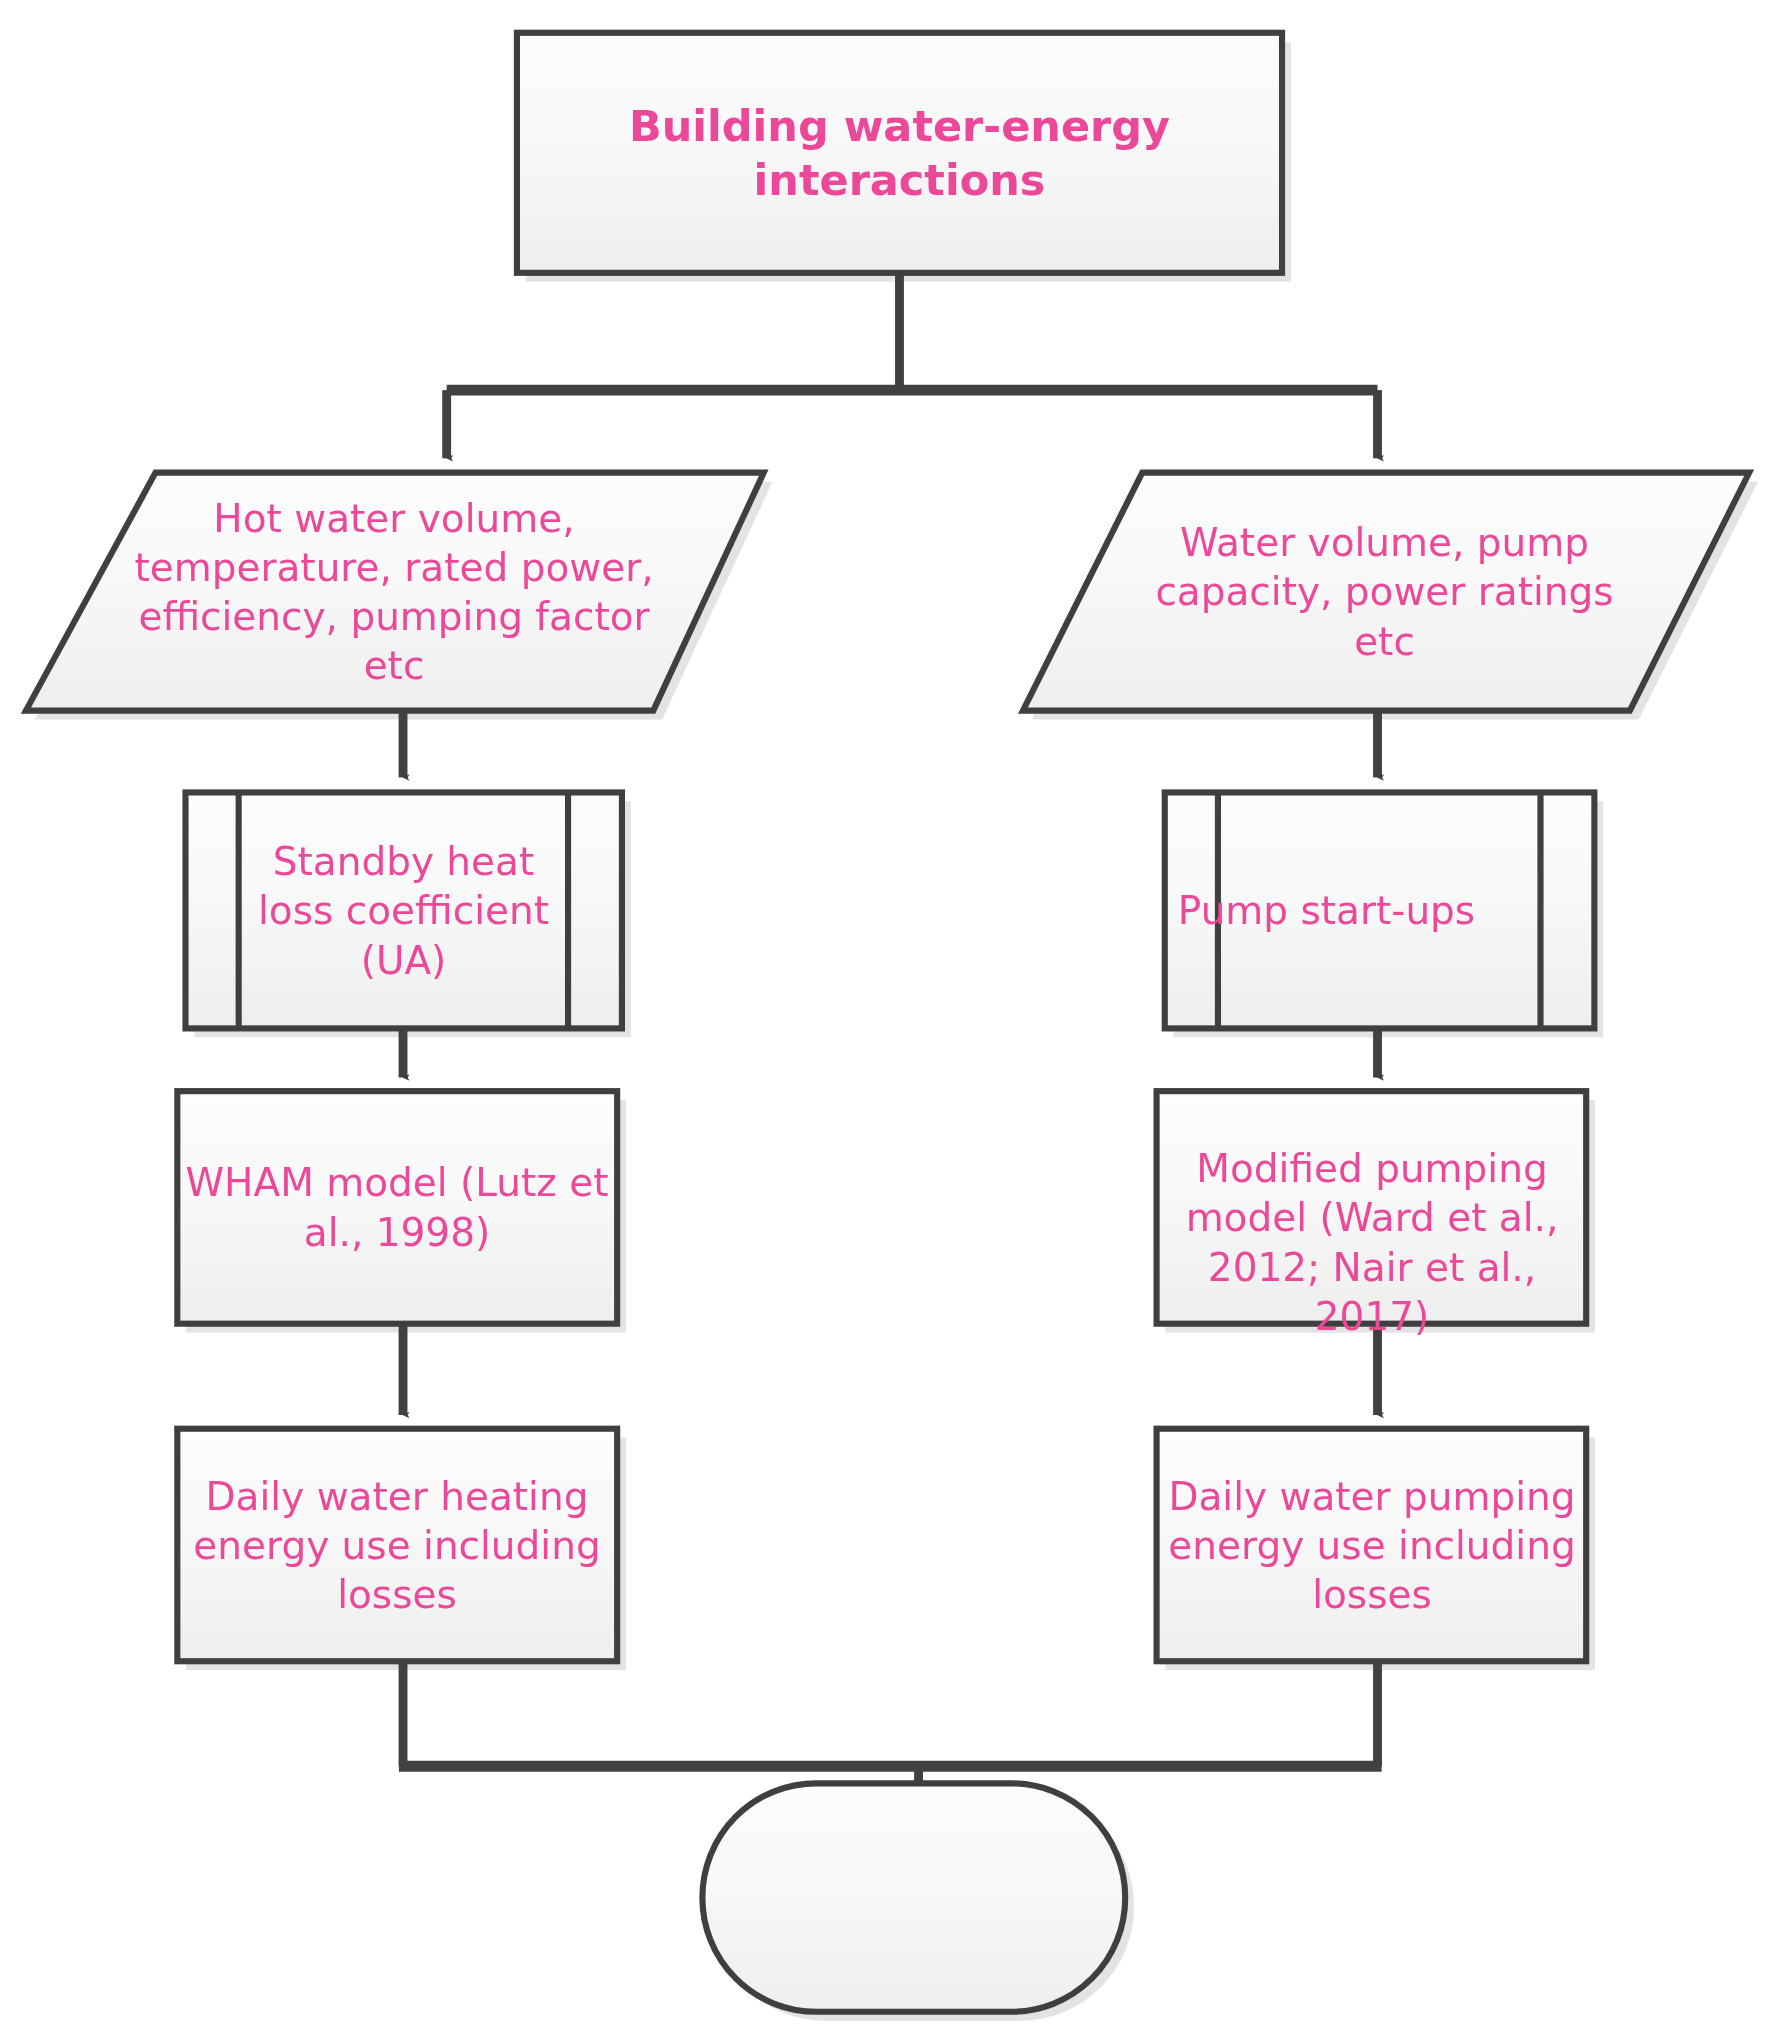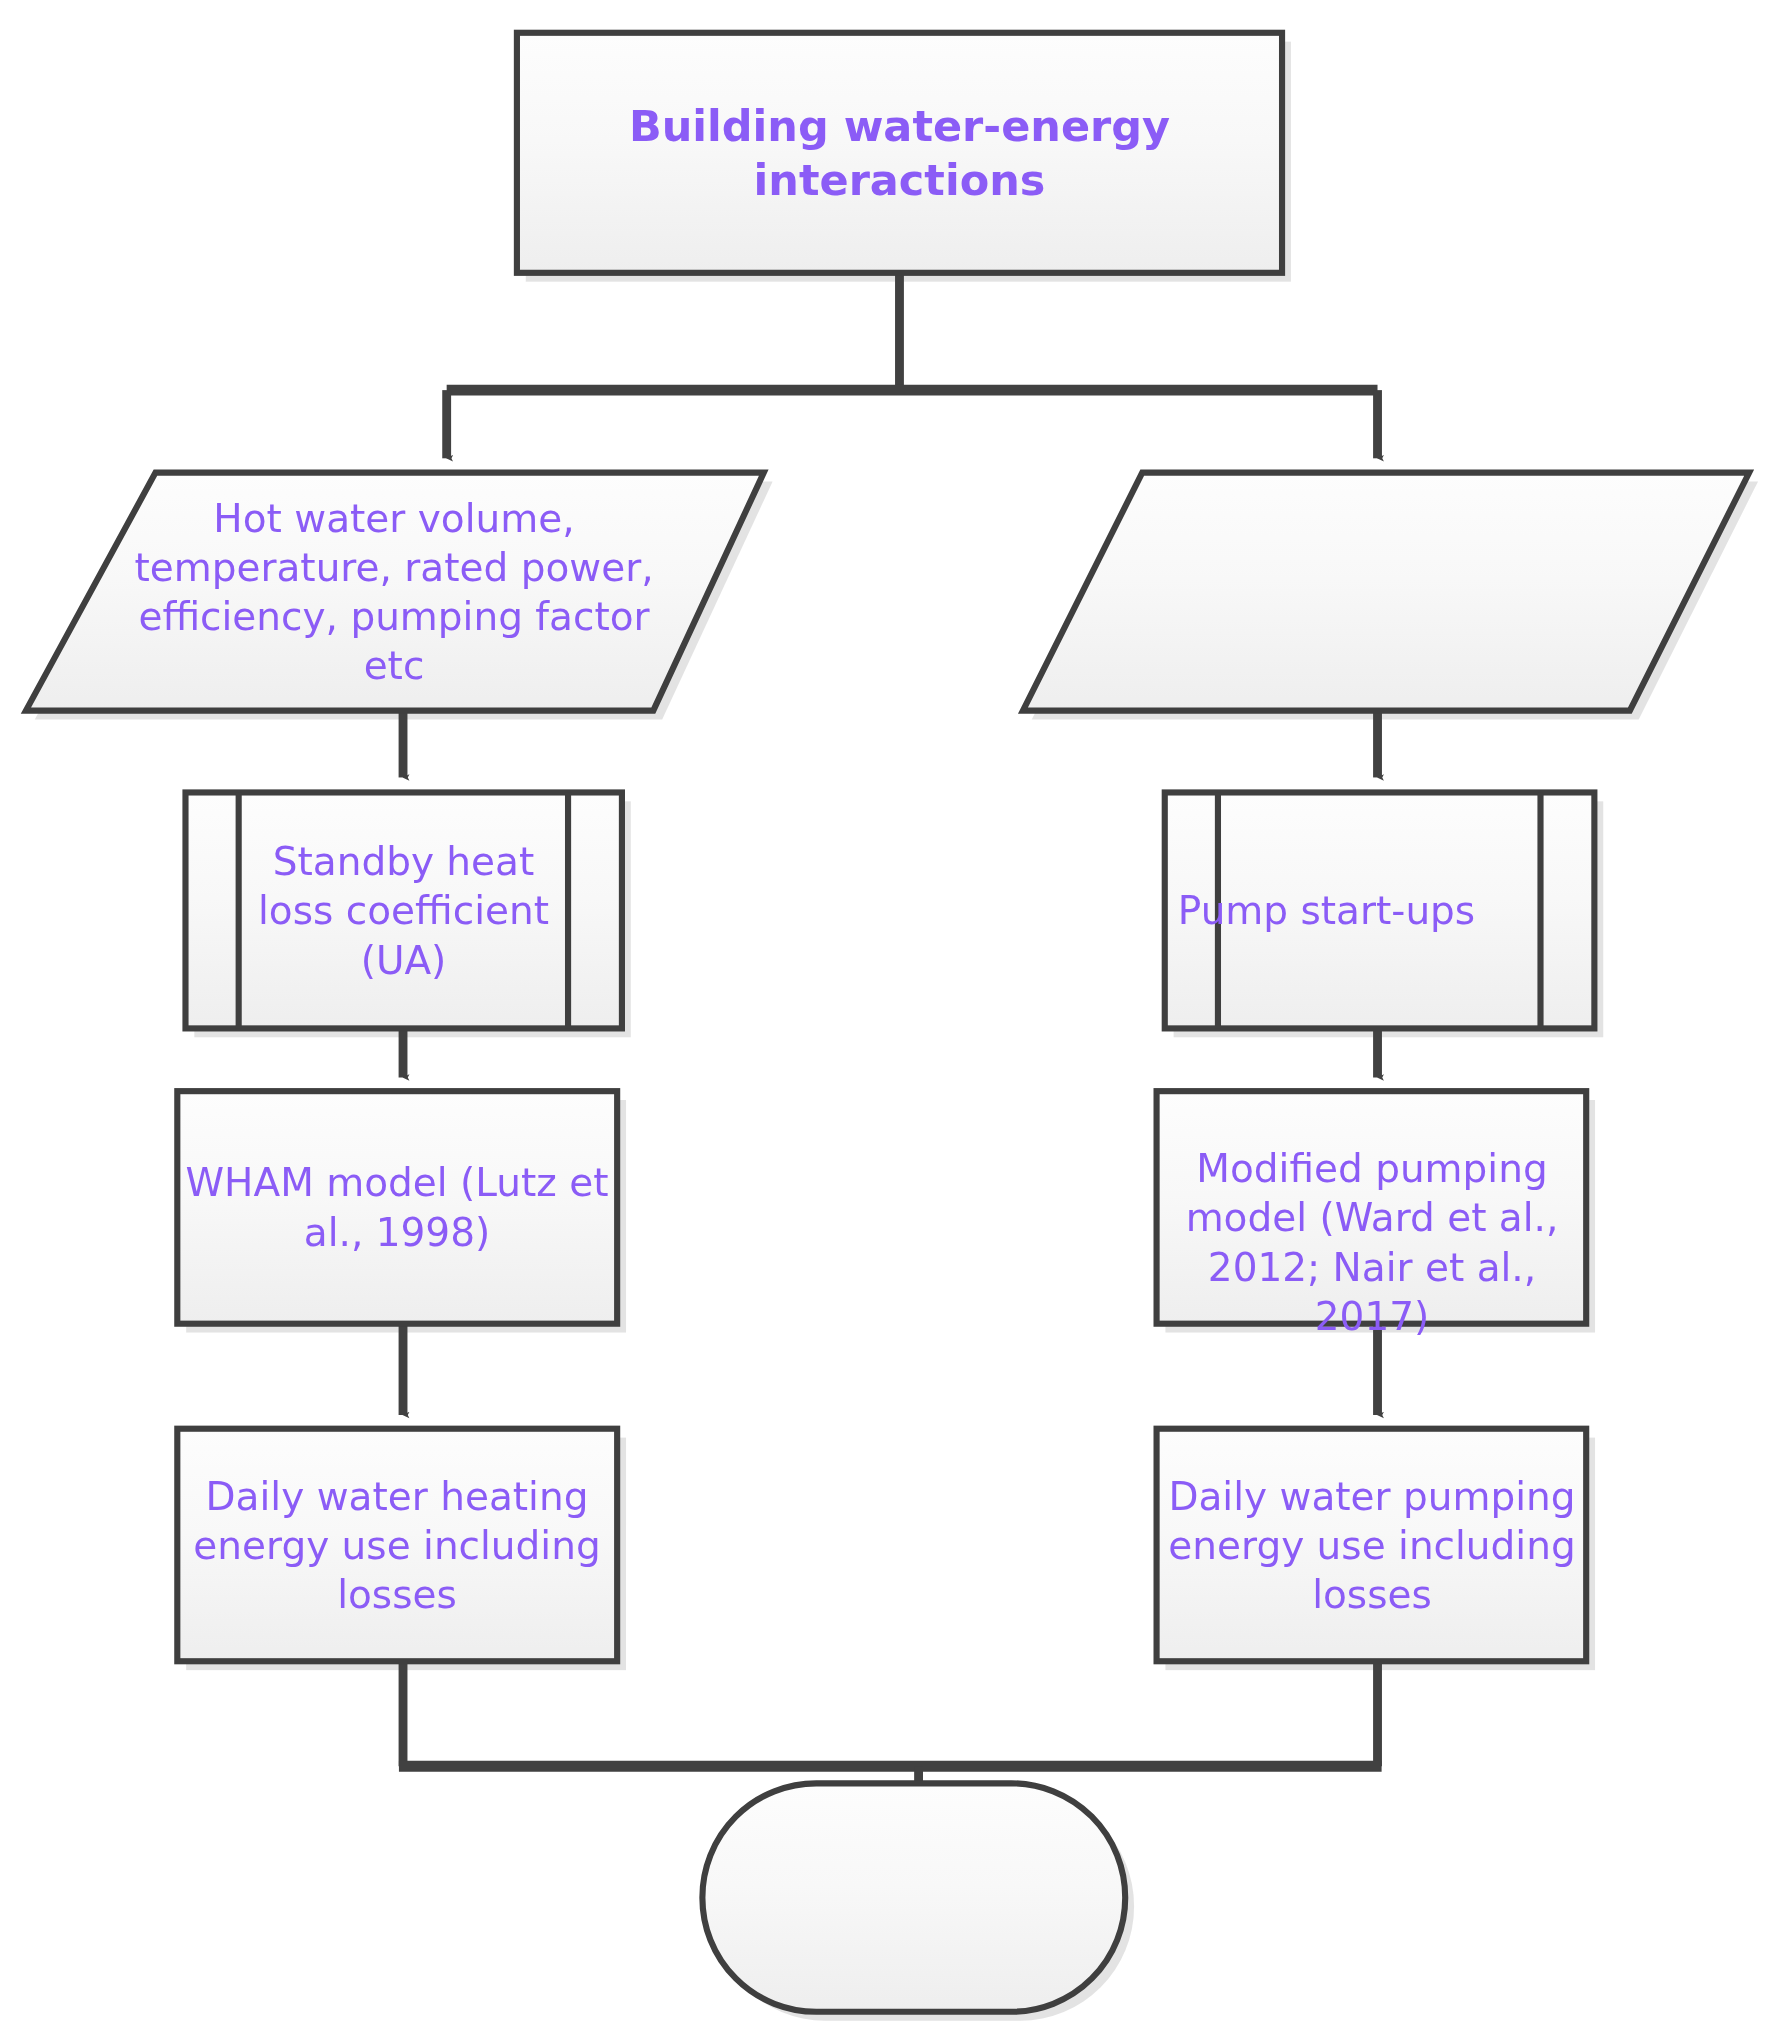--- a/index.html
+++ b/index.html
@@ -3,21 +3,21 @@
 <meta charset="utf-8">
 <style>
   html,body{margin:0;padding:0;background:#ffffff;}
   body{
     font-family:"DejaVu Sans", sans-serif;
     width:1786px;height:2035px;position:relative;overflow:hidden;
   }
   #stage{position:absolute;inset:0;}
   svg.layer{position:absolute;left:0;top:0;width:1786px;height:2035px;}
   .node{position:absolute;display:flex;align-items:center;justify-content:flex-end;
-        text-align:center;color:#8b5cf6;line-height:1.26;}
+        text-align:center;color:#ec4899;line-height:1.26;}
   .node span{display:block;width:100%;padding:0 6.8px;box-sizing:border-box;}
   .t-norm{font-size:39px;font-weight:400;}
   .t-bold{font-size:43px;font-weight:700;}
 </style>
 </head>
 <body>
 
 <div id="stage">
 
   <svg class="layer" viewBox="0 0 2619 2984" xmlns="http://www.w3.org/2000/svg">
@@ -91,20 +91,23 @@
   </svg>
 
   <div class="node t-bold" style="left:517px;top:33px;width:765px;height:240px;">
     <span>Building water-energy interactions</span>
   </div>
 
   <div class="node t-norm" style="left:121px;top:473px;width:546px;height:238px;">
     <span>Hot water volume, temperature, rated power, efficiency, pumping factor etc</span>
   </div>
 
+  <div class="node t-norm" style="left:1146px;top:473px;width:477px;height:238px;">
+    <span>Water volume, pump capacity, power ratings etc</span>
+  </div>
 
   <div class="node t-norm" style="left:239px;top:793px;width:329px;height:236px;">
     <span>Standby heat loss coefficient (UA)</span>
   </div>
 
   <div class="node t-norm" style="left:1165px;top:793px;width:323px;height:236px;">
     <span>Pump start-ups</span>
   </div>
 
   <div class="node t-norm" style="left:177px;top:1091px;width:440px;height:233px;">

